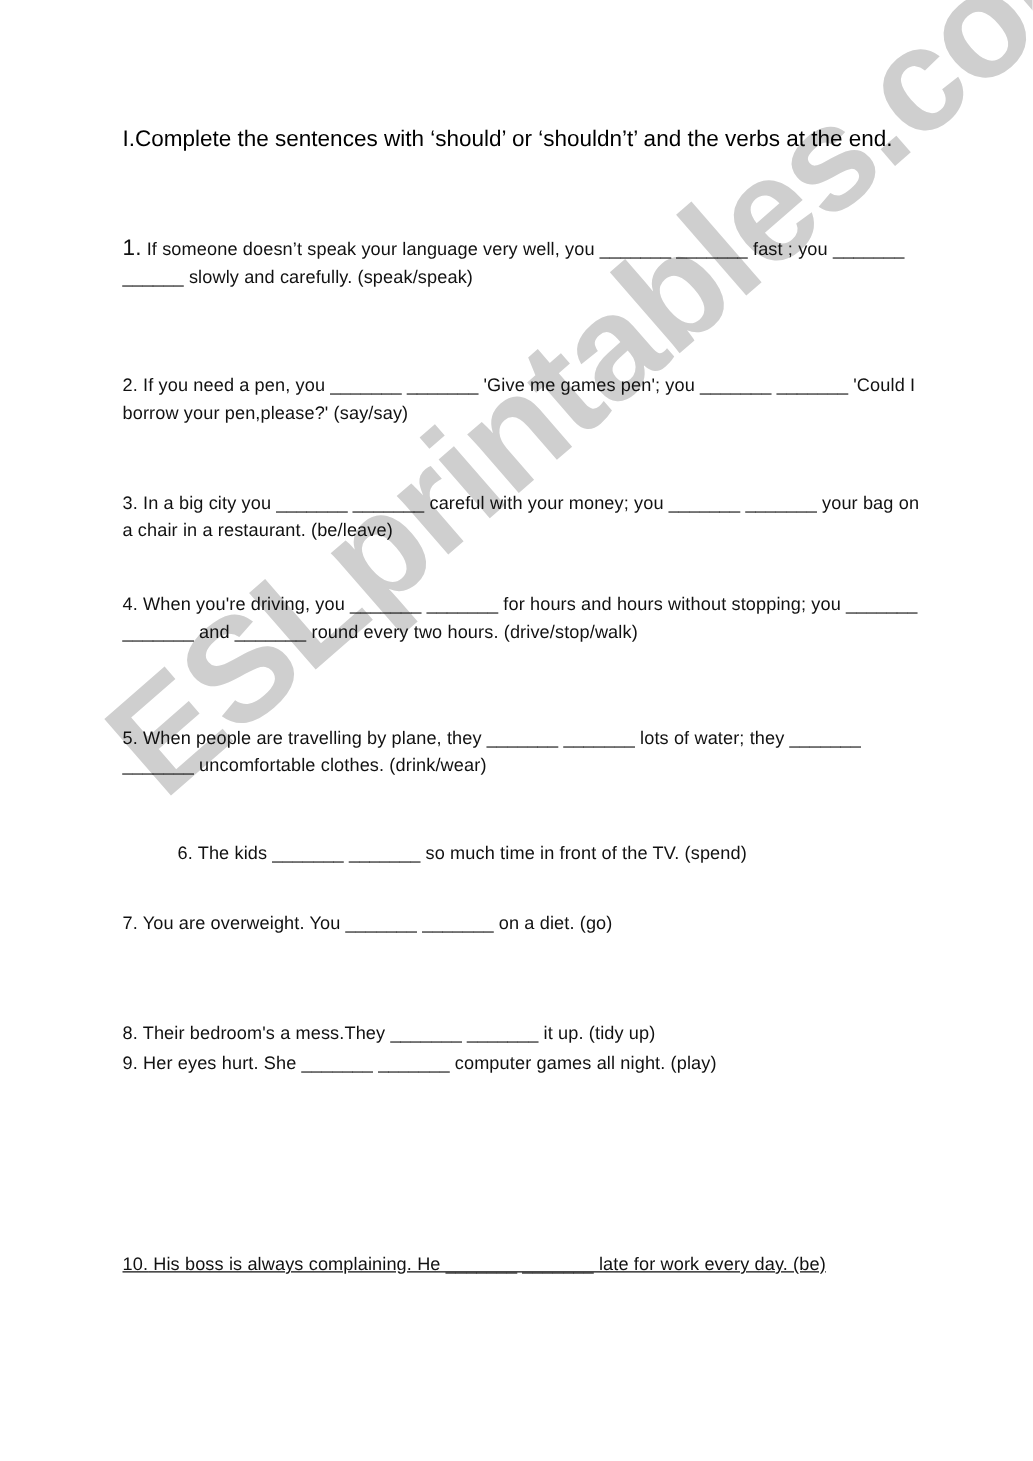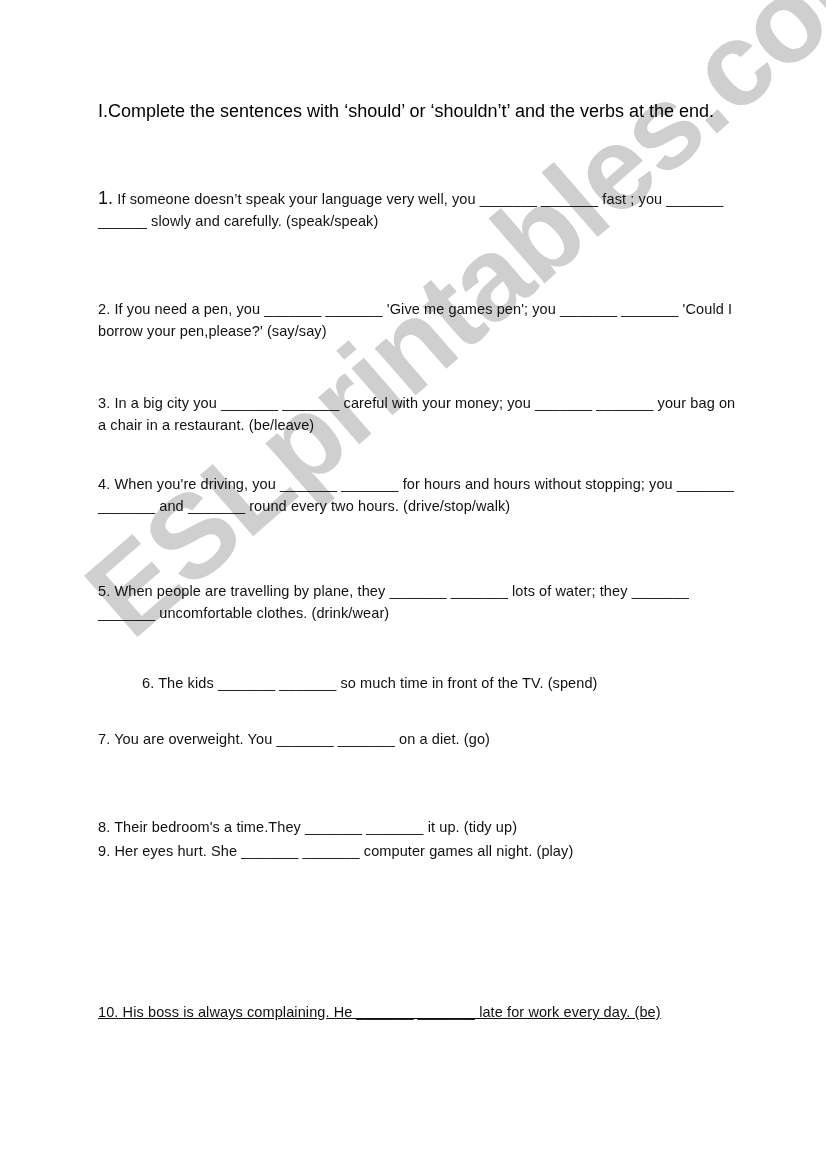--- a/index.html
+++ b/index.html
@@ -49,19 +49,19 @@
     <div class="item" style="top:393px;"><span>3.</span><span> In a big city you _______ _______ careful with your money; you _______ _______ your bag on a chair in a restaurant. (be/leave)</span></div>
 
     <div class="item" style="top:474px;"><span>4.</span><span> When you're driving, you _______ _______ for hours and hours without stopping; you _______ _______ and _______ round every two hours. (drive/stop/walk)</span></div>
 
     <div class="item" style="top:581px;"><span>5.</span><span> When people are travelling by plane, they _______ _______ lots of water; they _______ _______ uncomfortable clothes. (drink/wear)</span></div>
 
     <div class="item" style="top:673px;margin-left:44px;"><span>6.</span><span> The kids _______ _______ so much time in front of the TV. (spend)</span></div>
 
     <div class="item" style="top:729px;"><span>7.</span><span> You are overweight. You _______ _______ on a diet. (go)</span></div>
 
-    <div class="item" style="top:817px;"><span>8.</span><span> Their bedroom's a time.They _______ _______ it up. (tidy up)</span></div>
+    <div class="item" style="top:817px;"><span>8.</span><span> Their bedroom's a mess.They _______ _______ it up. (tidy up)</span></div>
 
     <div class="item" style="top:841px;"><span>9.</span><span> Her eyes hurt. She _______ _______ computer games all night. (play)</span></div>
 
     <div class="item" style="top:1002px;text-decoration:underline;"><span>10.</span><span> His boss is always complaining. He _______ _______ late for work every day. (be)</span></div>
   </div>
 </div>
 
 </body></html>

